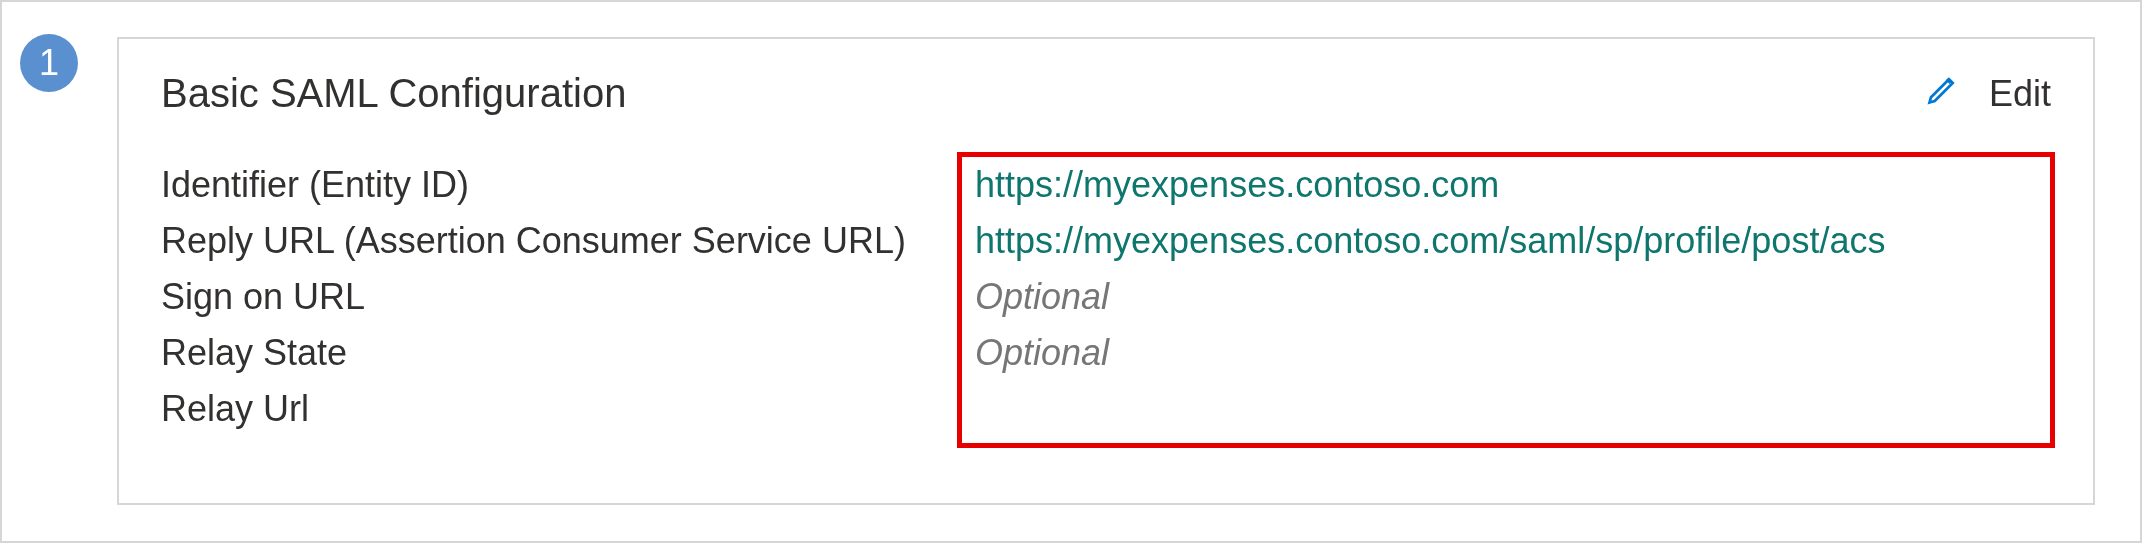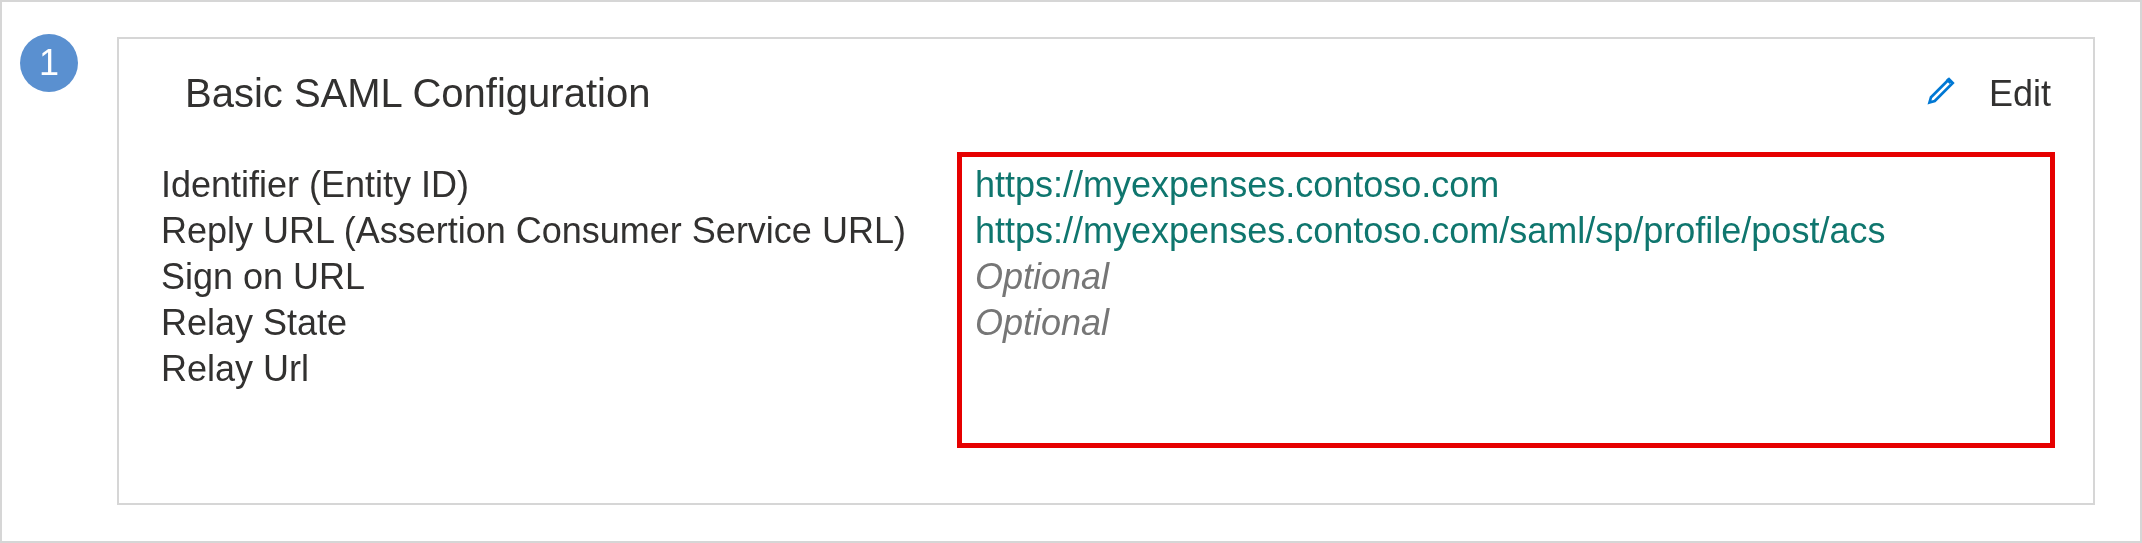--- a/index.html
+++ b/index.html
@@ -46,21 +46,20 @@
     .card-header {
       display: flex;
       justify-content: space-between;
       align-items: center;
       margin-bottom: 48px;
     }
     .card-title {
       font-size: 40px;
       font-weight: 400;
       color: #323130;
-      margin-left: 24px;
     }
     .edit-button {
       display: flex;
       align-items: center;
       gap: 28px;
       font-size: 36px;
       color: #323130;
       cursor: pointer;
       background: none;
       border: none;
@@ -69,21 +68,21 @@
     .pencil-icon svg {
       width: 36px;
       height: 36px;
       stroke: #0078d4;
       fill: none;
       stroke-width: 1.8;
     }
     .config-grid {
       display: grid;
       grid-template-columns: 800px 1fr;
-      row-gap: 4px;
+      row-gap: 14px;
       position: relative;
     }
     .config-label {
       font-size: 36px;
       color: #323130;
       font-weight: 400;
     }
     .config-value {
       font-size: 36px;
       color: #0f766e;

